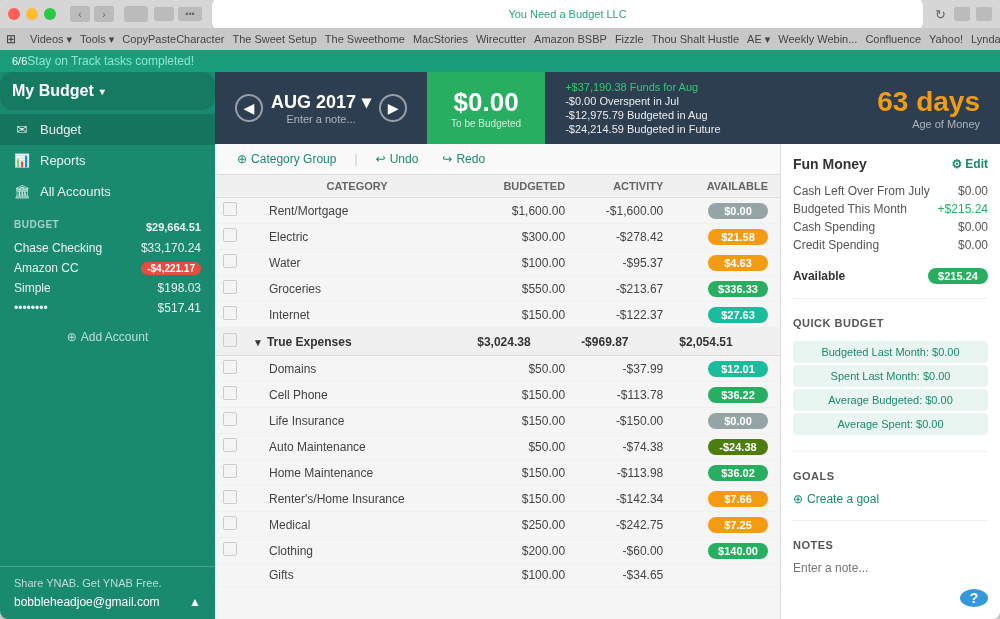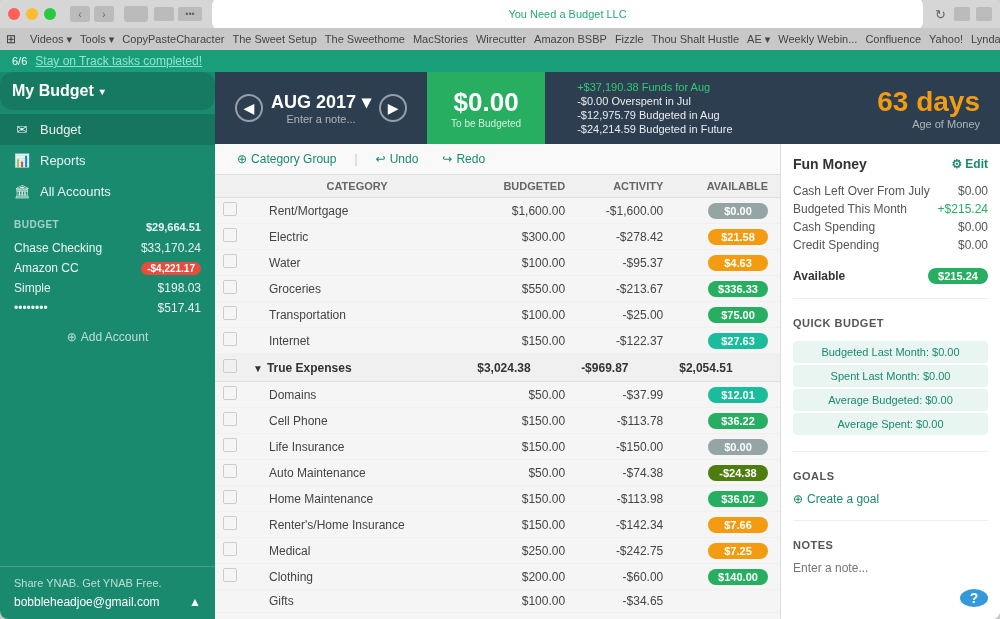--- a/index.html
+++ b/index.html
@@ -20,21 +20,21 @@
     .url-bar { flex: 1; height: 34px; background: white; border-radius: 9px; display: flex; align-items: center; justify-content: center; font-size: 11px; color: #333; margin: 0 8px; }
     .url-bar span { color: #27a776; font-weight: 500; }
 
     
     .browser-toolbar { height: 22px; background: #c8c8c8; display: flex; align-items: center; padding: 0 6px; gap: 8px; font-size: 11px; color: #333; flex-shrink: 0; overflow: hidden; }
     .browser-toolbar .tab-item { white-space: nowrap; cursor: pointer; color: #444; }
 
     
     .notif-bar { height: 22px; background: #1a9e7a; display: flex; align-items: center; padding: 0 12px; flex-shrink: 0; }
     .notif-text { color: white; font-size: 11px; }
-    .notif-link { color: #90e4d0; text-decoration: underline; cursor: pointer; margin-left: 8px; }
+    .notif-link { color: #90e4d0; cursor: pointer; margin-left: 0; }
 
     
     .main { display: flex; flex: 1; overflow: hidden; }
 
     
     .sidebar { width: 215px; background: #1a8a6e; display: flex; flex-direction: column; flex-shrink: 0; }
     .sidebar-header { padding: 10px 12px; background: #167a61; border-radius: 13px; }
     .sidebar-title { color: white; font-size: 16px; font-weight: 600; display: flex; align-items: center; gap: 6px; cursor: pointer; }
     .sidebar-title .chevron { font-size: 10px; }
 
@@ -61,21 +61,21 @@
     .month-nav { display: flex; align-items: center; gap: 8px; padding: 10px 20px; }
     .nav-arrow { width: 28px; height: 28px; border-radius: 50%; border: 2px solid rgba(255,255,255,0.5); color: white; display: flex; align-items: center; justify-content: center; font-size: 14px; cursor: pointer; }
     .month-info { text-align: center; }
     .month-label { color: white; font-size: 18px; font-weight: 700; display: flex; align-items: center; gap: 6px; cursor: pointer; }
     .month-note { color: rgba(255,255,255,0.6); font-size: 11px; cursor: pointer; }
 
     .budget-amount { background: #27ae60; padding: 10px 24px; display: flex; flex-direction: column; align-items: center; justify-content: center; }
     .budget-amount-val { color: white; font-size: 26px; font-weight: 700; }
     .budget-amount-label { color: rgba(255,255,255,0.8); font-size: 10px; text-align: center; }
 
-    .budget-stats { flex: 1; padding: 8px 32px; display: flex; flex-direction: column; justify-content: center; }
+    .budget-stats { flex: 1; padding: 8px 20px; display: flex; flex-direction: column; justify-content: center; }
     .budget-stat { color: rgba(255,255,255,0.9); font-size: 11px; margin: 1px 0; }
     .budget-stat.positive { color: #2ecc71; }
 
     .age-of-money { padding: 10px 20px; display: flex; flex-direction: column; align-items: flex-end; justify-content: center; }
     .aom-val { color: #f39c12; font-size: 28px; font-weight: 700; }
     .aom-label { color: rgba(255,255,255,0.6); font-size: 11px; }
 
     
     .budget-area { display: flex; flex: 1; overflow: hidden; }
     .budget-table-wrap { flex: 1; display: flex; flex-direction: column; overflow: hidden; }
@@ -332,27 +332,20 @@
     </tr>
                   <tr class="item-row">
       <td class="check-cell"><span class="check-box"></span></td>
       <td style="padding-left:24px;">Groceries</td>
       <td class="right">$550.00</td>
       <td class="right">-$213.67</td>
       <td class="right-pad"><span class="badge badge-green">$336.33</span></td>
     </tr>
                   <tr class="item-row">
       <td class="check-cell"><span class="check-box"></span></td>
-      <td style="padding-left:24px;">Transportation</td>
-      <td class="right">$100.00</td>
-      <td class="right">-$25.00</td>
-      <td class="right-pad"><span class="badge badge-green">$75.00</span></td>
-    </tr>
-                  <tr class="item-row">
-      <td class="check-cell"><span class="check-box"></span></td>
       <td style="padding-left:24px;">Internet</td>
       <td class="right">$150.00</td>
       <td class="right">-$122.37</td>
       <td class="right-pad"><span class="badge badge-teal">$27.63</span></td>
     </tr>
                   <tr class="group-row">
     <td class="check-cell"><span class="check-box"></span></td>
     <td><span class="group-caret">▼</span>True Expenses</td>
     <td class="right group-totals">$3,024.38</td>
     <td class="right group-totals">-$969.87</td>

